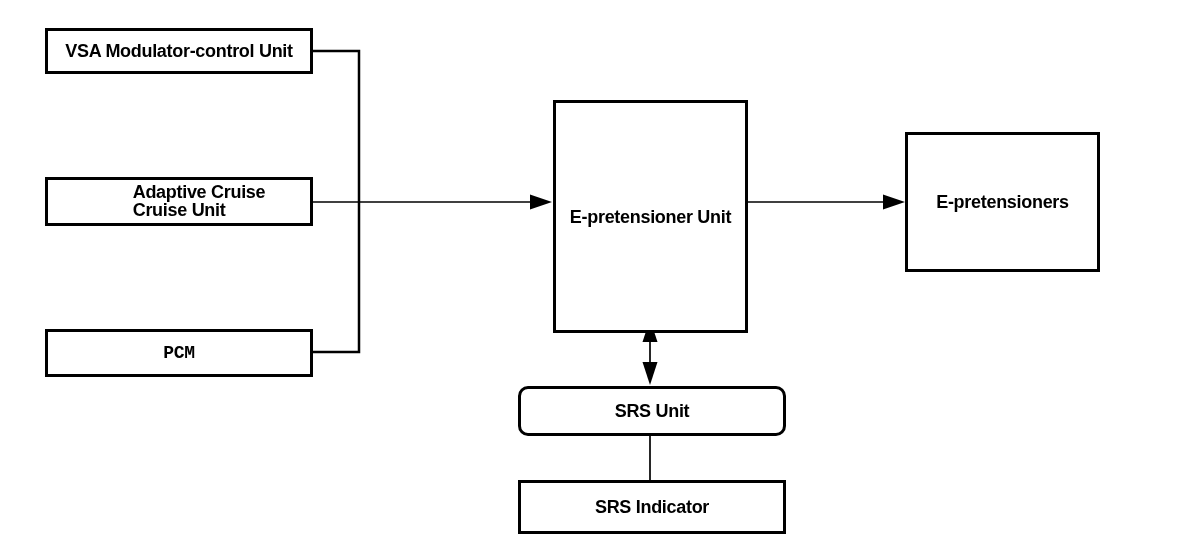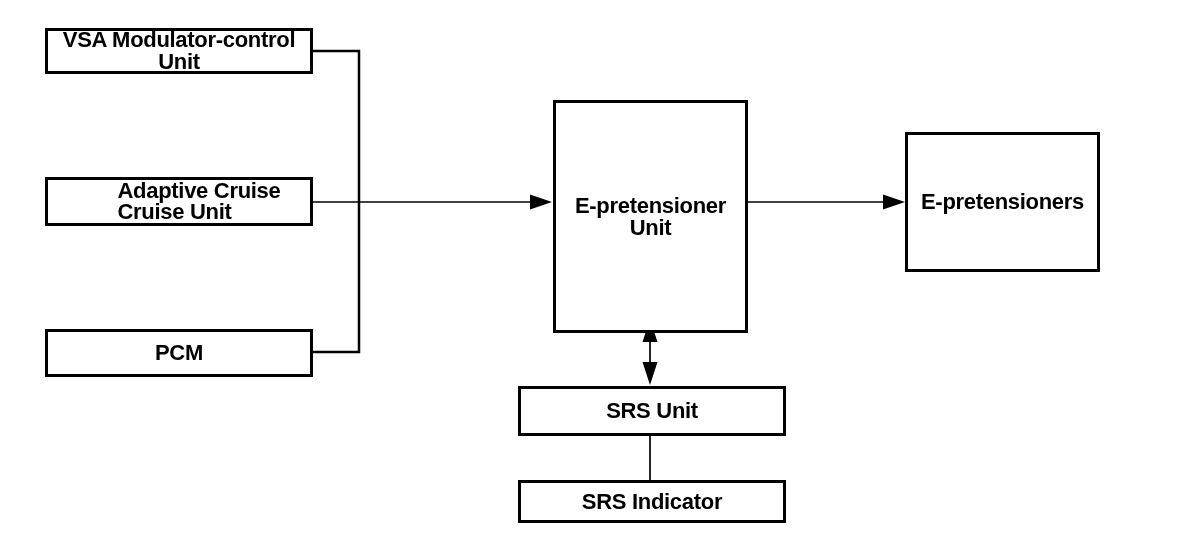--- a/index.html
+++ b/index.html
@@ -24,38 +24,38 @@
   }
   .node {
     position: absolute;
     box-sizing: border-box;
     border: 3px solid #000000;
     background: #ffffff;
     display: flex;
     align-items: center;
     justify-content: center;
     font-weight: bold;
-    font-size: 22px;
+    font-size: 18px;
     color: #000000;
     letter-spacing: -0.3px;
     line-height: 1;
     text-align: center;
   }
   .node .multiline {
     text-align: left;
     line-height: 0.95;
     margin-left: 40px;
   }
   #node-vsa           { left: 45px;  top: 28px;  width: 268px; height: 46px; }
   #node-acc           { left: 45px;  top: 177px; width: 268px; height: 49px; }
-  #node-pcm           { left: 45px;  top: 329px; width: 268px; height: 48px; }
+  #node-pcm           { left: 45px;  top: 329px; width: 268px; height: 48px; font-family: Liberation Mono, monospace; }
   #node-epu           { left: 553px; top: 85px;  width: 195px; height: 233px; margin-top: 15px; }
   #node-eps           { left: 905px; top: 132px; width: 195px; height: 140px; }
-  #node-srs-unit      { left: 518px; top: 386px; width: 268px; height: 50px; }
-  #node-srs-indicator { left: 518px; top: 480px; width: 268px; height: 43px; text-align: right; }
+  #node-srs-unit      { left: 518px; top: 386px; width: 268px; height: 50px; border-radius: 10px; }
+  #node-srs-indicator { left: 518px; top: 480px; width: 268px; height: 54px; text-align: right; }
 </style>
 </head>
 <body>
 
 <div class="canvas">
 
   <svg class="connectors" viewBox="0 0 1184 552" xmlns="http://www.w3.org/2000/svg">
 
     <g stroke="#000000" stroke-width="2.5" fill="none">
       <polyline points="313,51 359,51 359,352 313,352"></polyline>

